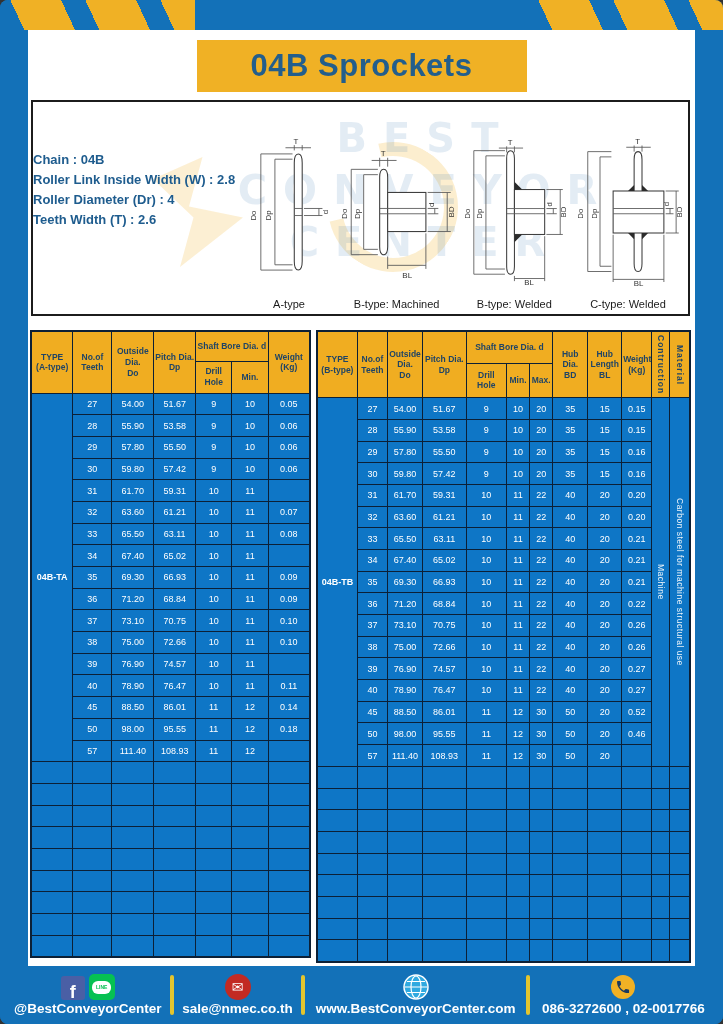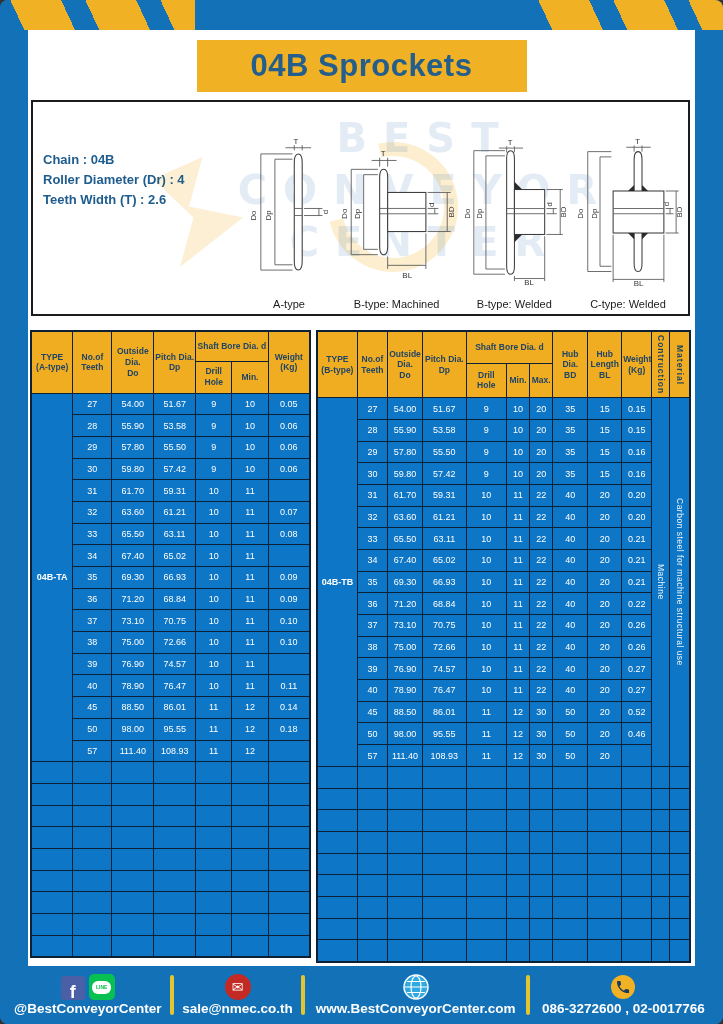--- a/index.html
+++ b/index.html
@@ -19,21 +19,21 @@
 
   
   .banner { position: absolute; left: 50%; transform: translateX(-50%); top: 10px;
             width: 330px; height: 52px; background: #F0B125;
             display: flex; align-items: center; justify-content: center; }
   .banner h1 { font-size: 31px; font-weight: bold; color: #235E8C; letter-spacing: .5px; }
 
   
   .panel { position: absolute; left: 3px; top: 70px; width: 659px; height: 216px;
            border: 2px solid #1c1c1c; background: #fff; overflow: hidden; }
-  .specs { position: absolute; left: 10px; top: 48px; z-index: 2; }
+  .specs { position: absolute; left: 0; top: 48px; z-index: 2; }
   .spec-line { font-size: 13px; font-weight: bold; color: #1E5C8E; line-height: 1.55; white-space: nowrap; }
 
   .watermark { position: absolute; left: 140px; top: 10px; width: 505px; text-align: center; z-index: 0; }
   .wm-line { font-family: "DejaVu Sans", sans-serif; font-size: 40px; font-weight: bold;
              letter-spacing: 16px; color: rgba(60,120,180,0.14); line-height: 1.3; }
   .wm-swoosh { position: absolute; left: 295px; top: 40px; width: 130px; height: 130px;
                border: 14px solid rgba(240,177,37,0.22); border-left-color: transparent;
                border-radius: 50%; transform: rotate(32deg); z-index: 0; }
   .wm-bird { position: absolute; left: 120px; top: 55px; width: 90px; height: 110px;
              background: rgba(240,177,37,0.20); clip-path: polygon(0 20%, 55% 0, 40% 45%, 100% 55%, 30% 100%, 45% 55%); z-index: 0; }
@@ -104,20 +104,21 @@
       <div class="wm-swoosh"></div>
       <div class="wm-bird"></div>
       <div class="watermark">
         <div class="wm-line">BEST</div>
         <div class="wm-line">CONVEYOR</div>
         <div class="wm-line">CENTER</div>
       </div>
 
       <div class="specs">
           <div class="spec-line">Chain : 04B</div>
+          <div class="spec-line">Roller Link Inside Width (W) : 2.8</div>
           <div class="spec-line">Roller Diameter (Dr) : 4</div>
           <div class="spec-line">Teeth Width (T) : 2.6</div>
         </div>
 
       <div class="diagrams">
 
         <div class="diag">
           <svg width="88" height="168" viewBox="0 0 100 172">
             <text class="dt" x="58" y="9" text-anchor="middle">T</text>
             <path class="dl" d="M56 16 V10 M65 16 V10 M46 13 H75"></path>

